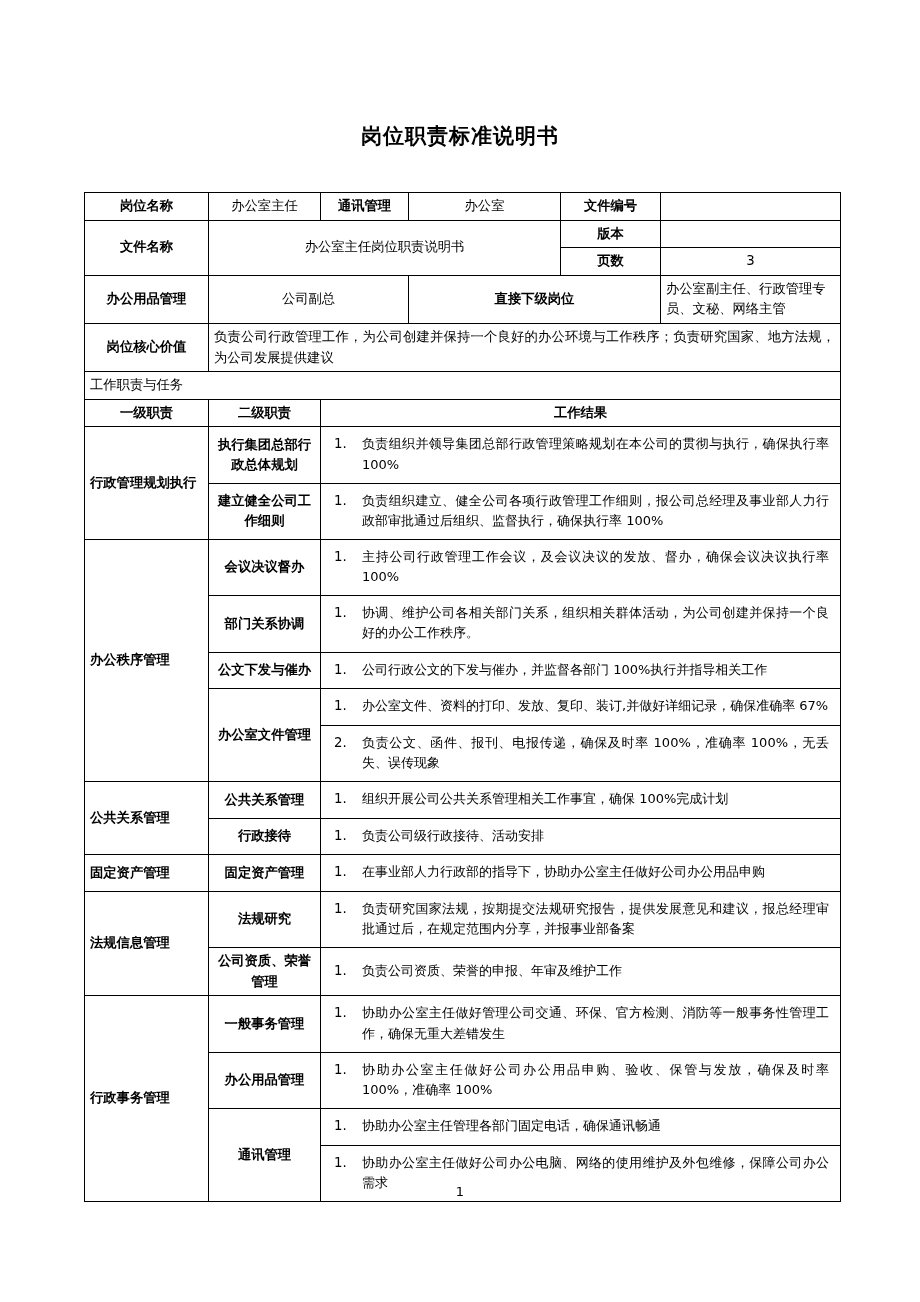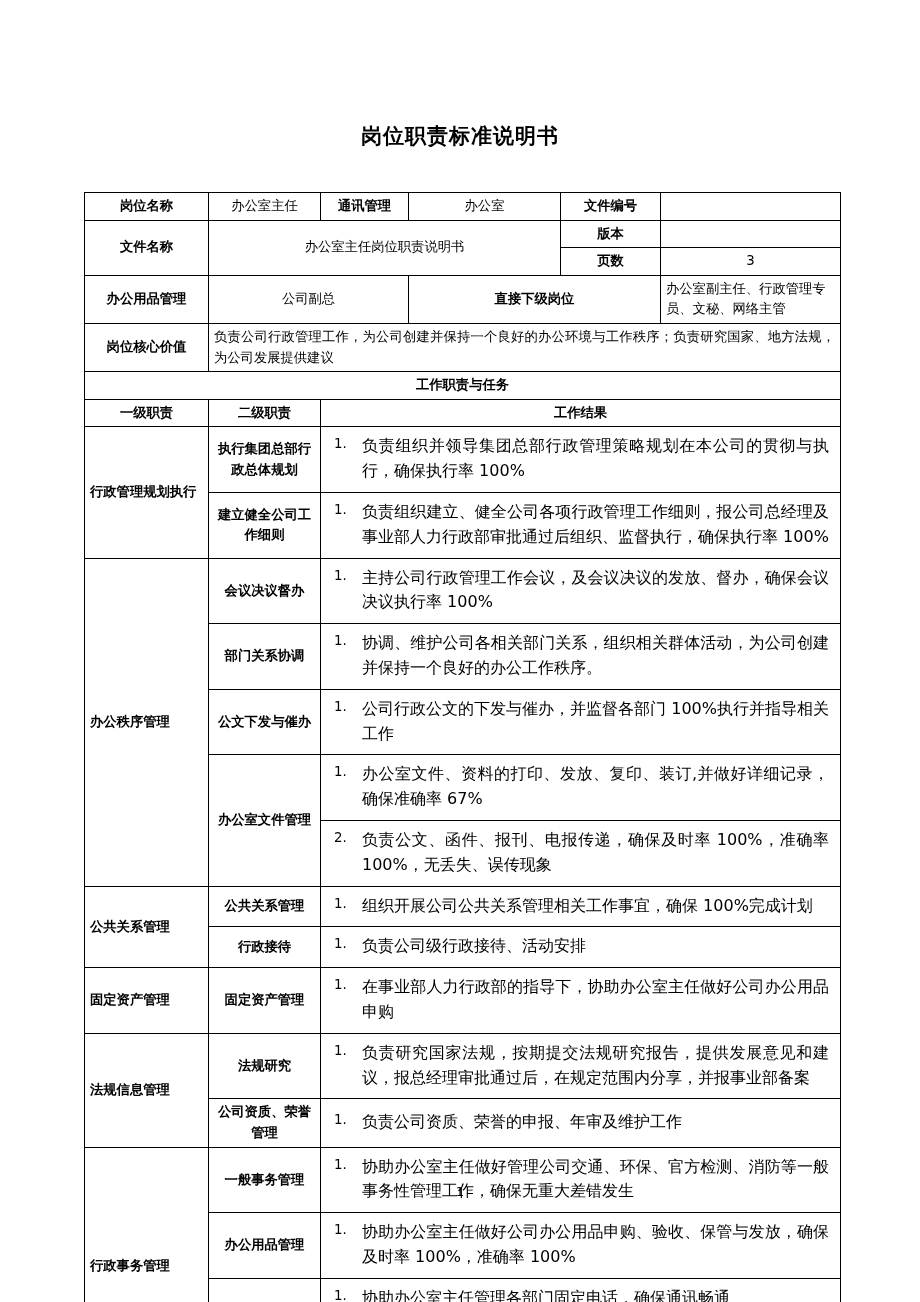--- a/index.html
+++ b/index.html
@@ -52,22 +52,22 @@
   .lft { text-align: left; }
   .cell-label {
     text-align: center;
     font-weight: bold;
   }
   .cell-val {
     text-align: center;
     font-weight: normal;
   }
   .section-title {
-    text-align: center;
-    font-weight: bold;
+    text-align: left;
+    font-weight: normal;
     font-size: 14px;
     padding: 4px 5px;
   }
   .colhdr {
     text-align: center;
     font-weight: bold;
   }
   .grp {
     text-align: left;
     font-weight: bold;
@@ -93,21 +93,21 @@
   .task-num {
     flex: 0 0 30px;
     text-align: left;
     font-size: 13.3px;
     line-height: 1.55;
     padding-left: 2px;
   }
   .task-text {
     flex: 1 1 auto;
     text-align: justify;
-    font-size: 16px;
+    font-size: 13px;
     line-height: 1.55;
     text-justify: inter-ideograph;
   }
   .page-num {
     position: absolute;
     left: 0;
     top: 1184px;
     width: 920px;
     text-align: center;
     font-size: 13px;

